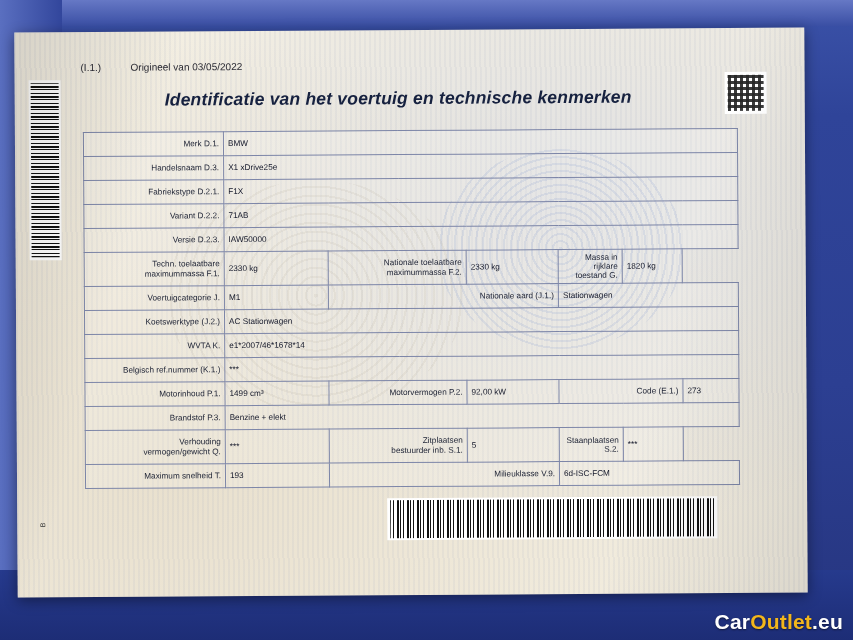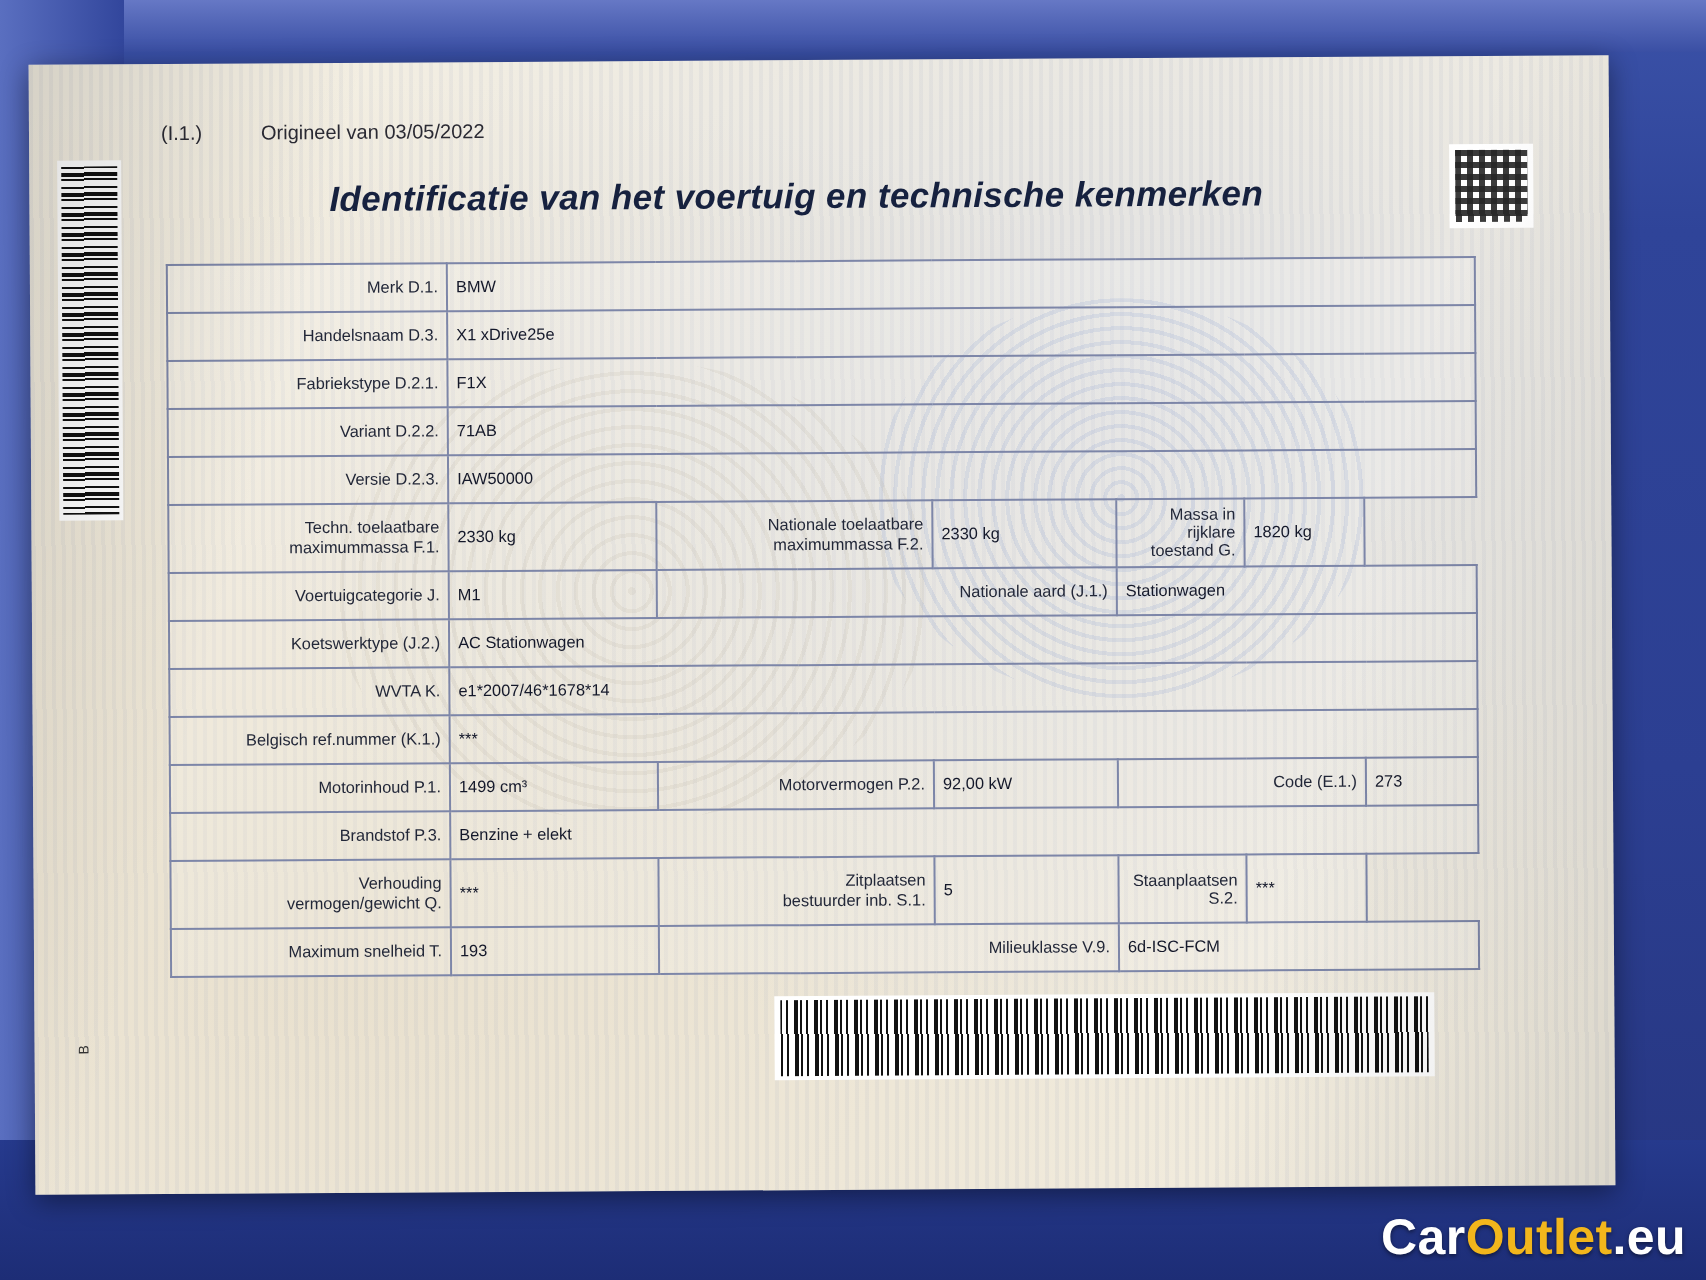--- a/index.html
+++ b/index.html
@@ -107,21 +107,21 @@
   .hbarcode{position:absolute;left:370px;top:468px;width:330px;height:42px;background:#fff;padding:2px 3px;box-sizing:border-box;}
   .hbarcode .bars{
     width:100%;height:100%;
     background:repeating-linear-gradient(90deg,#111 0 1px,#fff 1px 3px,#111 3px 4px,#fff 4px 7px,#111 7px 9px,#fff 9px 10px);
   }
   .sidecode{position:absolute;left:22px;top:495px;font-size:7px;color:#333;transform:rotate(-90deg);transform-origin:left top;}
 
   
   .wm{
     position:absolute;right:10px;bottom:6px;
-    font-size:25px;color:#ffffff;font-weight:bold;
+    font-size:21px;color:#ffffff;font-weight:bold;
     text-shadow:0 1px 2px rgba(0,0,0,.5);
     letter-spacing:.2px;
   }
   .wm .accent{color:#f2b61c;}
 </style>
 </head>
 <body>
 
 <div id="stage">
   <div class="bg-blue"></div>

